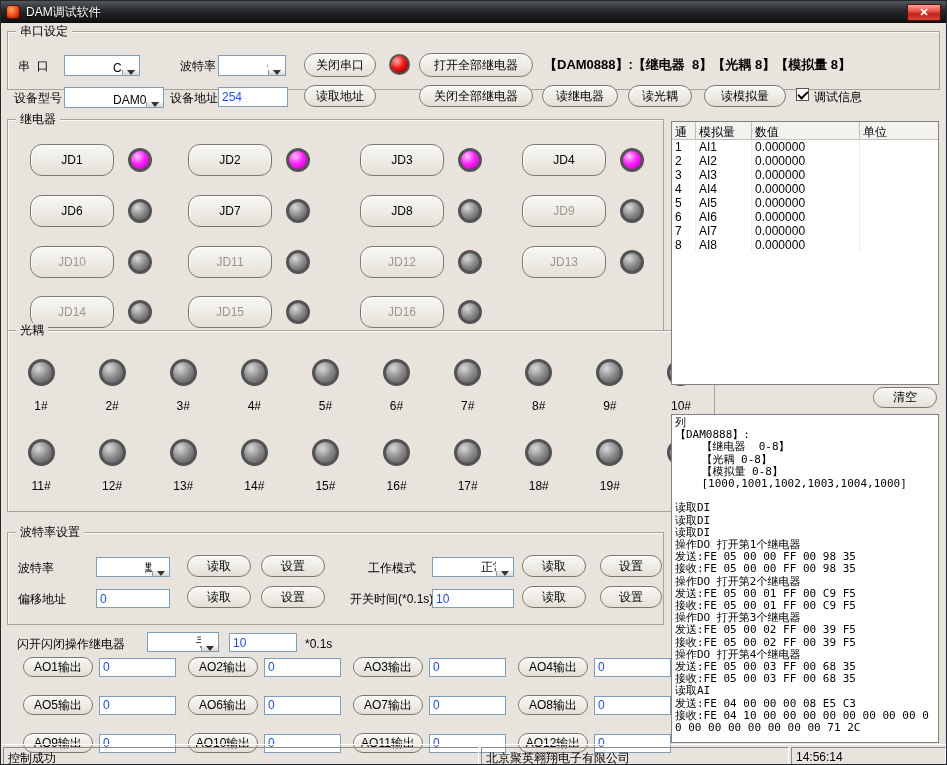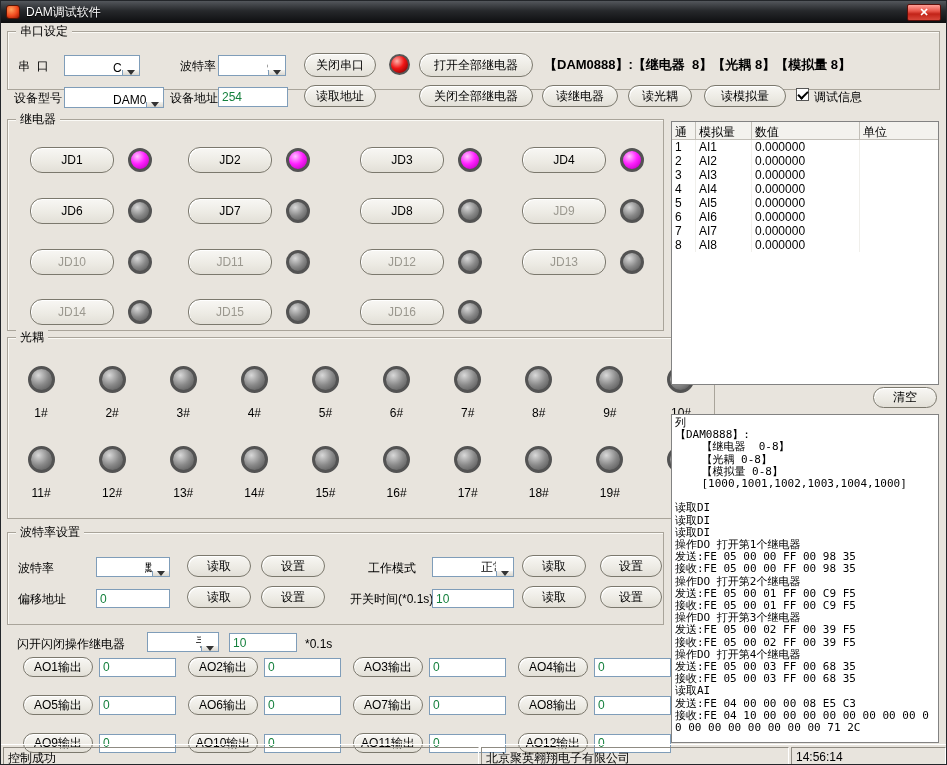--- a/index.html
+++ b/index.html
@@ -34,36 +34,36 @@
 
   
   .combo { position:absolute; height:21px; background:#fff; border:1px solid #7f9db9; display:flex; align-items:flex-end;padding-left:45px; }
   .combo-value { flex:1; padding:3px 0 0 3px; overflow:hidden; white-space:nowrap; }
   .combo-btn { width:17px; background:linear-gradient(#f5f4f1, #dbd8d0); border-left:1px solid #7f9db9;
     display:flex; align-items:center; justify-content:center; cursor:pointer; }
   .combo-btn::after { content:''; width:0; height:0; border-left:4px solid transparent; border-right:4px solid transparent; border-top:5px solid #333; }
 
   
   .tinput { position:absolute; height:20px; background:#fff; border:1px solid #7f9db9; padding:0 3px;
-    font-family:inherit; font-size:12px; color:#15803d; }
+    font-family:inherit; font-size:12px; color:#1d4ed8; }
 
   
   .led { border-radius:50%; display:inline-block; flex:none; }
   .led-sm { width:24px; height:24px; border:3px solid #535353; }
   .led-md { width:27px; height:27px; border:3px solid #535353; }
   .led-red { width:21px; height:21px; border:2px solid #565656;
     background:radial-gradient(circle at 35% 30%, #ffb3ac 0%, var(--serial-led,#f01515) 45%, #7e0000 92%); }
   .led-on  { background:radial-gradient(circle at 35% 30%, #ffc2ff 0%, var(--led-on,#ff22ff) 45%, #c400c4 88%); }
   .led-off { background:radial-gradient(circle at 35% 30%, #d9d9d9 0%, var(--led-off,#898989) 50%, #575757 92%); }
 
   
   .relay-grid { position:absolute; inset:0; padding:27px 0 0 22px; display:grid;
     grid-template-columns:158px 172px 162px 141px; row-gap:20px; }
   .relay-cell { display:flex; align-items:center; gap:14px; height:26px; }
-  .jd-btn { width:84px; height:26px; }
+  .jd-btn { width:84px; height:32px; }
   .jd-btn.off { color:#9b988f; }
 
   
   .opto-row { display:flex; justify-content:space-between; padding:0 13px; }
   .opto-row.r1 { margin-top:28px; }
   .opto-row.r2 { margin-top:26px; }
   .opto-cell { display:flex; flex-direction:column; align-items:center; gap:13px; width:40px; }
   .opto-label { font-size:12px; }
 
   
@@ -207,21 +207,21 @@
           <button class="btn jd-btn off">JD15</button>
           <span class="led led-sm led-off"></span>
         </div>
         <div class="relay-cell">
           <button class="btn jd-btn off">JD16</button>
           <span class="led led-sm led-off"></span>
         </div>
       </div>
   </div>
 
-  <div class="group" style="left:6px;top:336px;width:708px;height:182px">
+  <div class="group" style="left:6px;top:329px;width:708px;height:182px">
     <span class="group-title">光耦</span>
     <div class="opto-row r1">
         <div class="opto-cell">
           <span class="led led-md led-off"></span>
           <span class="opto-label">1#</span>
         </div>
         <div class="opto-cell">
           <span class="led led-md led-off"></span>
           <span class="opto-label">2#</span>
         </div>

